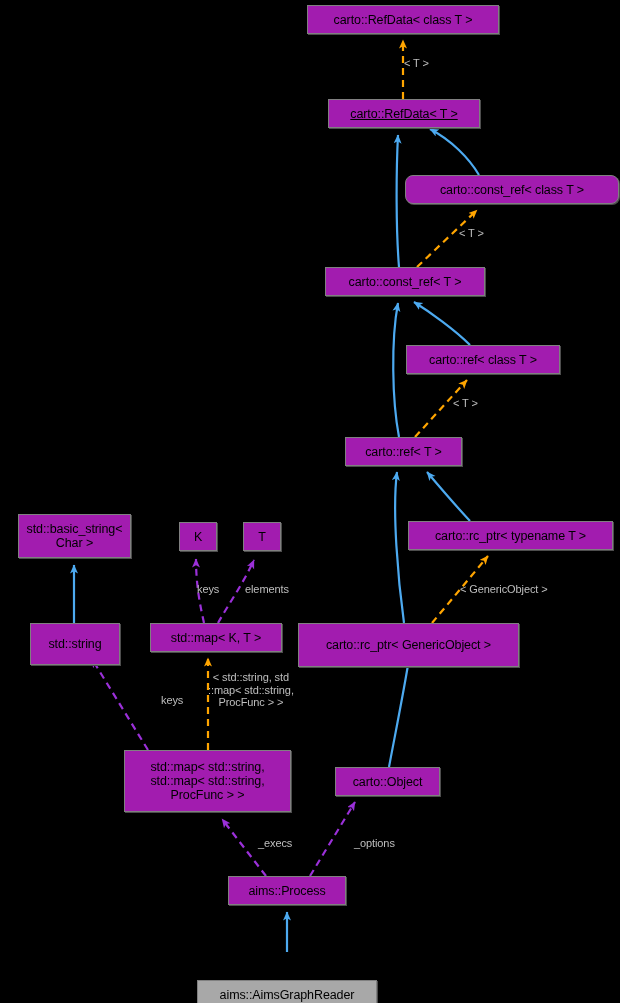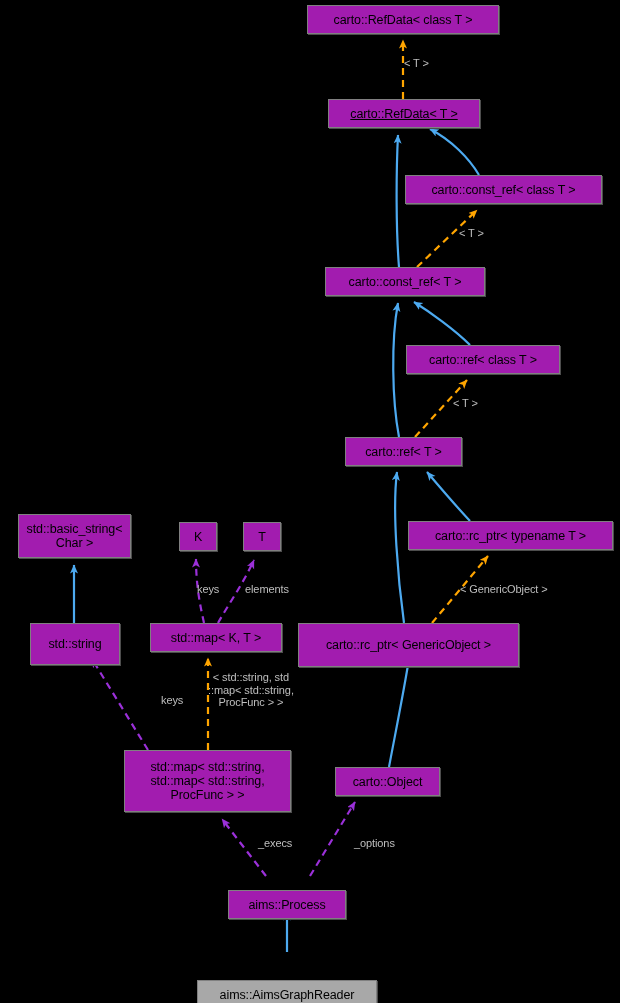--- a/index.html
+++ b/index.html
@@ -128,37 +128,37 @@
     <g>
       <line x1="266" y1="876" x2="222" y2="819" stroke="#9b30d9" stroke-width="2.2" stroke-dasharray="7,5" marker-end="url(#arrow-purple)"></line>
     </g>
     <g>
       <line x1="310" y1="876" x2="355" y2="802" stroke="#9b30d9" stroke-width="2.2" stroke-dasharray="7,5" marker-end="url(#arrow-purple)"></line>
     </g>
   </svg>
 
   <div class="node" style="left:307px;top:5px;width:192px;height:29px;">carto::RefData&lt; class T &gt;</div>
   <div class="node" style="left:328px;top:99px;width:152px;height:29px;text-decoration:underline;">carto::RefData&lt; T &gt;</div>
-  <div class="node" style="left:405px;top:175px;width:197px;height:29px;">carto::const_ref&lt; class T &gt;</div>
+  <div class="node" style="left:405px;top:175px;width:214px;height:29px;border-radius:8px;">carto::const_ref&lt; class T &gt;</div>
   <div class="node" style="left:325px;top:267px;width:160px;height:29px;">carto::const_ref&lt; T &gt;</div>
   <div class="node" style="left:406px;top:345px;width:154px;height:29px;">carto::ref&lt; class T &gt;</div>
   <div class="node" style="left:345px;top:437px;width:117px;height:29px;">carto::ref&lt; T &gt;</div>
   <div class="node" style="left:408px;top:521px;width:205px;height:29px;">carto::rc_ptr&lt; typename T &gt;</div>
   <div class="node" style="left:18px;top:514px;width:113px;height:44px;">std::basic_string&lt;
 Char &gt;</div>
   <div class="node" style="left:179px;top:522px;width:38px;height:29px;">K</div>
   <div class="node" style="left:243px;top:522px;width:38px;height:29px;">T</div>
   <div class="node" style="left:30px;top:623px;width:90px;height:42px;">std::string</div>
   <div class="node" style="left:142px;top:623px;width:132px;height:29px;margin-left:8px;">std::map&lt; K, T &gt;</div>
   <div class="node" style="left:298px;top:623px;width:221px;height:44px;">carto::rc_ptr&lt; GenericObject &gt;</div>
   <div class="node" style="left:124px;top:750px;width:167px;height:62px;">std::map&lt; std::string,
 std::map&lt; std::string,
 ProcFunc &gt; &gt;</div>
   <div class="node" style="left:327px;top:767px;width:105px;height:29px;margin-left:8px;">carto::Object</div>
-  <div class="node" style="left:228px;top:876px;width:118px;height:29px;margin-top:14px;">aims::Process</div>
+  <div class="node" style="left:228px;top:876px;width:118px;height:29px;">aims::Process</div>
   <div class="node highlight" style="left:197px;top:952px;width:180px;height:44px;">aims::AimsGraphReader
 ::PostProcessor</div>
 
   <div class="edge-label" style="left:404px;top:57px;">&lt; T &gt;</div>
   <div class="edge-label" style="left:459px;top:227px;">&lt; T &gt;</div>
   <div class="edge-label" style="left:453px;top:397px;">&lt; T &gt;</div>
   <div class="edge-label" style="left:460px;top:583px;">&lt; GenericObject &gt;</div>
   <div class="edge-label" style="left:197px;top:583px;">keys</div>
   <div class="edge-label" style="left:245px;top:583px;">elements</div>
   <div class="edge-label" style="left:161px;top:694px;">keys</div>

